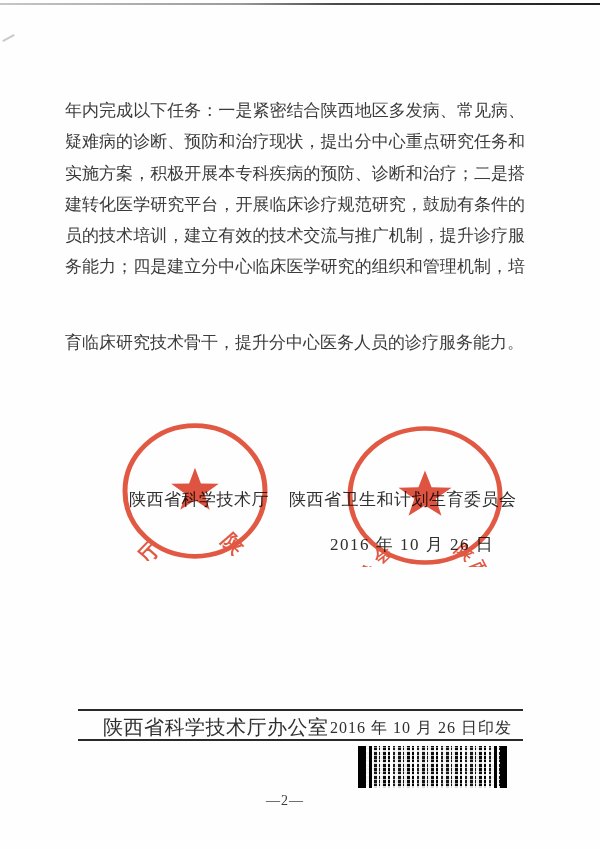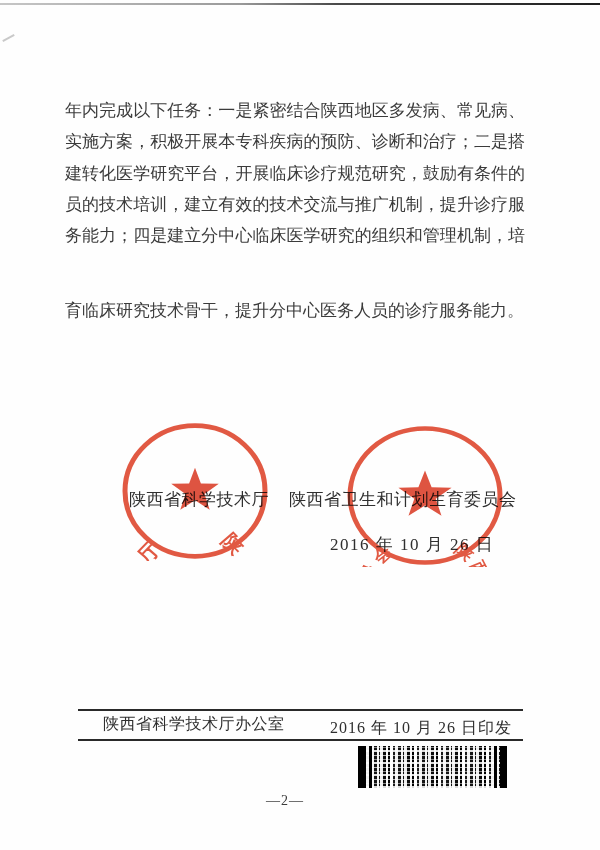--- a/index.html
+++ b/index.html
@@ -57,21 +57,21 @@
   .seal text{
     font-family:"Liberation Serif","DejaVu Serif",serif;
     font-weight:bold;
   }
   
   .rule{position:absolute;left:78px;width:445px;height:2px;background:#2a2a2a;}
   .rule-top{top:709px;}
   .rule-bottom{top:739px;}
   .footer-office{
     position:absolute;left:103px;top:714px;
-    font-size:16px;color:#2f2f2f;letter-spacing:.5px;white-space:nowrap;
+    font-size:20px;color:#2f2f2f;letter-spacing:.5px;white-space:nowrap;
   }
   .footer-print{
     position:absolute;right:88px;top:718px;
     font-size:16px;color:#2f2f2f;letter-spacing:1px;white-space:nowrap;
   }
   
   .barcode{
     position:absolute;left:358px;top:746px;width:149px;height:42px;
     background-color:#fff;
     background-image:
@@ -93,20 +93,21 @@
 </head>
 <body>
 
 <div class="page">
 
   <div class="scan-top-line"></div>
   <div class="scan-scratch"></div>
 
   <div class="body">
     <div class="bline">年内完成以下任务：一是紧密结合陕西地区多发病、常见病、</div>
+    <div class="bline">疑难病的诊断、预防和治疗现状，提出分中心重点研究任务和</div>
     <div class="bline">实施方案，积极开展本专科疾病的预防、诊断和治疗；二是搭</div>
     <div class="bline">建转化医学研究平台，开展临床诊疗规范研究，鼓励有条件的</div>
     <div class="bline">员的技术培训，建立有效的技术交流与推广机制，提升诊疗服</div>
     <div class="bline">务能力；四是建立分中心临床医学研究的组织和管理机制，培</div>
     <div class="bline last">育临床研究技术骨干，提升分中心医务人员的诊疗服务能力。</div>
   </div>
 
   <span class="sig sig-left">陕西省科学技术厅</span>
   <span class="sig sig-right">陕西省卫生和计划生育委员会</span>
   <span class="sig sig-date">2016 年 10 月 26 日</span>

